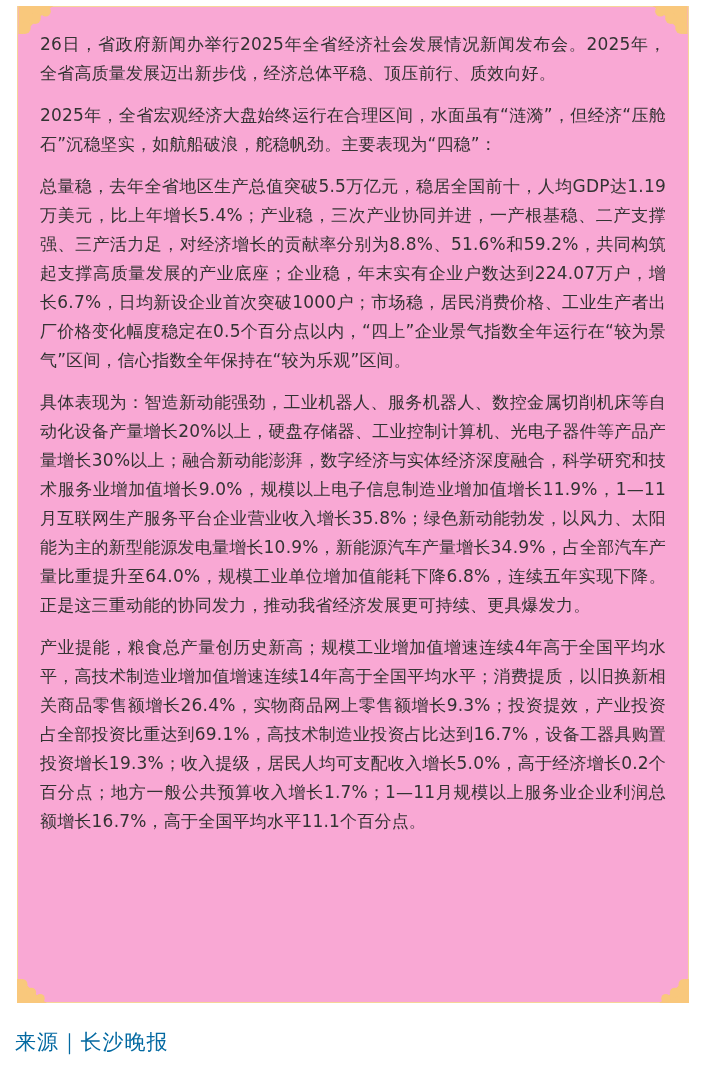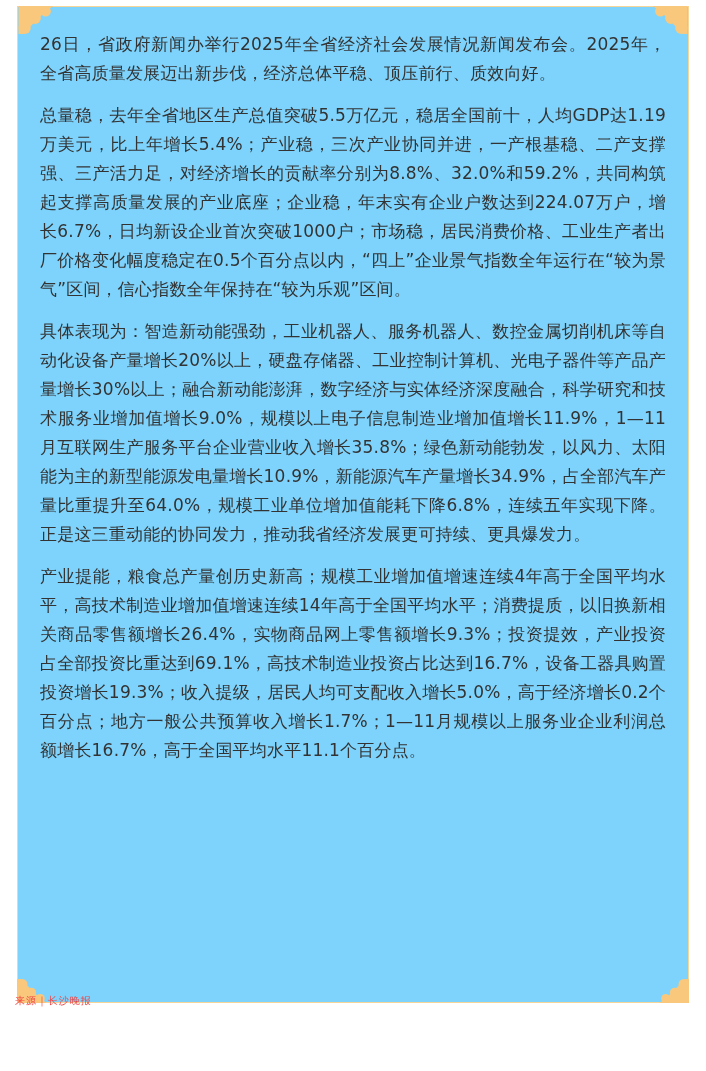--- a/index.html
+++ b/index.html
@@ -8,21 +8,21 @@
     background:#ffffff;
     overflow:hidden;
     font-family:"DejaVu Sans", sans-serif;
   }
   .page { position:relative; width:706px; height:1071px; background:#ffffff; }
 
   .card {
     position:absolute;
     left:17px; top:6px;
     width:672px; height:997px;
-    background:#7dd3fc;
+    background:#f9a8d4;
     border:1px solid #f6d598;
   }
 
   .corner { position:absolute; fill:#f9c87c; }
   .corner.c-tl { top:-1px;  left:-1px;  width:38px; height:28px; }
   .corner.c-tr { top:-1px;  right:-1px; width:38px; height:28px; transform:scaleX(-1); }
   .corner.c-bl { bottom:-1px; left:-1px;  width:30px; height:24px; transform:scaleY(-1); }
   .corner.c-br { bottom:-1px; right:-1px; width:30px; height:24px; transform:scale(-1,-1); }
 
   .content {
@@ -35,24 +35,24 @@
     color:#333333;
     text-align:justify;
     letter-spacing:0.2px;
     margin-bottom:13px;
     word-break:break-all;
   }
   .para:last-child { margin-bottom:0; }
 
   .footer {
     position:absolute;
-    left:15px; top:994px;
-    font-size:10px;
+    left:15px; top:1028px;
+    font-size:21px;
     letter-spacing:1px;
-    color:#ef4444;
+    color:#0369a1;
   }
 </style>
 </head>
 <body>
 
 <div class="page">
 
   <div class="card">
 
     <svg class="corner c-tl" viewBox="0 0 40 32" aria-hidden="true">
@@ -75,21 +75,22 @@
     </svg>
     <svg class="corner c-br" viewBox="0 0 40 32" aria-hidden="true">
       <path d="M0 0 L40 0 L32 5 L5 32 L0 32 Z"></path>
       <circle cx="31" cy="6" r="6"></circle>
       <circle cx="19" cy="14" r="6.5"></circle>
       <circle cx="7" cy="25" r="7"></circle>
     </svg>
 
     <div class="content">
         <p class="para">26日，省政府新闻办举行2025年全省经济社会发展情况新闻发布会。2025年，全省高质量发展迈出新步伐，经济总体平稳、顶压前行、质效向好。</p>
-        <p class="para">总量稳，去年全省地区生产总值突破5.5万亿元，稳居全国前十，人均GDP达1.19万美元，比上年增长5.4%；产业稳，三次产业协同并进，一产根基稳、二产支撑强、三产活力足，对经济增长的贡献率分别为8.8%、32.0%和59.2%，共同构筑起支撑高质量发展的产业底座；企业稳，年末实有企业户数达到224.07万户，增长6.7%，日均新设企业首次突破1000户；市场稳，居民消费价格、工业生产者出厂价格变化幅度稳定在0.5个百分点以内，“四上”企业景气指数全年运行在“较为景气”区间，信心指数全年保持在“较为乐观”区间。</p>
+        <p class="para">2025年，全省宏观经济大盘始终运行在合理区间，水面虽有“涟漪”，但经济“压舱石”沉稳坚实，如航船破浪，舵稳帆劲。主要表现为“四稳”：</p>
+        <p class="para">总量稳，去年全省地区生产总值突破5.5万亿元，稳居全国前十，人均GDP达1.19万美元，比上年增长5.4%；产业稳，三次产业协同并进，一产根基稳、二产支撑强、三产活力足，对经济增长的贡献率分别为8.8%、51.6%和59.2%，共同构筑起支撑高质量发展的产业底座；企业稳，年末实有企业户数达到224.07万户，增长6.7%，日均新设企业首次突破1000户；市场稳，居民消费价格、工业生产者出厂价格变化幅度稳定在0.5个百分点以内，“四上”企业景气指数全年运行在“较为景气”区间，信心指数全年保持在“较为乐观”区间。</p>
         <p class="para">具体表现为：智造新动能强劲，工业机器人、服务机器人、数控金属切削机床等自动化设备产量增长20%以上，硬盘存储器、工业控制计算机、光电子器件等产品产量增长30%以上；融合新动能澎湃，数字经济与实体经济深度融合，科学研究和技术服务业增加值增长9.0%，规模以上电子信息制造业增加值增长11.9%，1—11月互联网生产服务平台企业营业收入增长35.8%；绿色新动能勃发，以风力、太阳能为主的新型能源发电量增长10.9%，新能源汽车产量增长34.9%，占全部汽车产量比重提升至64.0%，规模工业单位增加值能耗下降6.8%，连续五年实现下降。正是这三重动能的协同发力，推动我省经济发展更可持续、更具爆发力。</p>
         <p class="para">产业提能，粮食总产量创历史新高；规模工业增加值增速连续4年高于全国平均水平，高技术制造业增加值增速连续14年高于全国平均水平；消费提质，以旧换新相关商品零售额增长26.4%，实物商品网上零售额增长9.3%；投资提效，产业投资占全部投资比重达到69.1%，高技术制造业投资占比达到16.7%，设备工器具购置投资增长19.3%；收入提级，居民人均可支配收入增长5.0%，高于经济增长0.2个百分点；地方一般公共预算收入增长1.7%；1—11月规模以上服务业企业利润总额增长16.7%，高于全国平均水平11.1个百分点。</p>
       </div>
   </div>
 
   <div class="footer">
     <span>来源｜长沙晚报</span>
   </div>
 
 </div>

